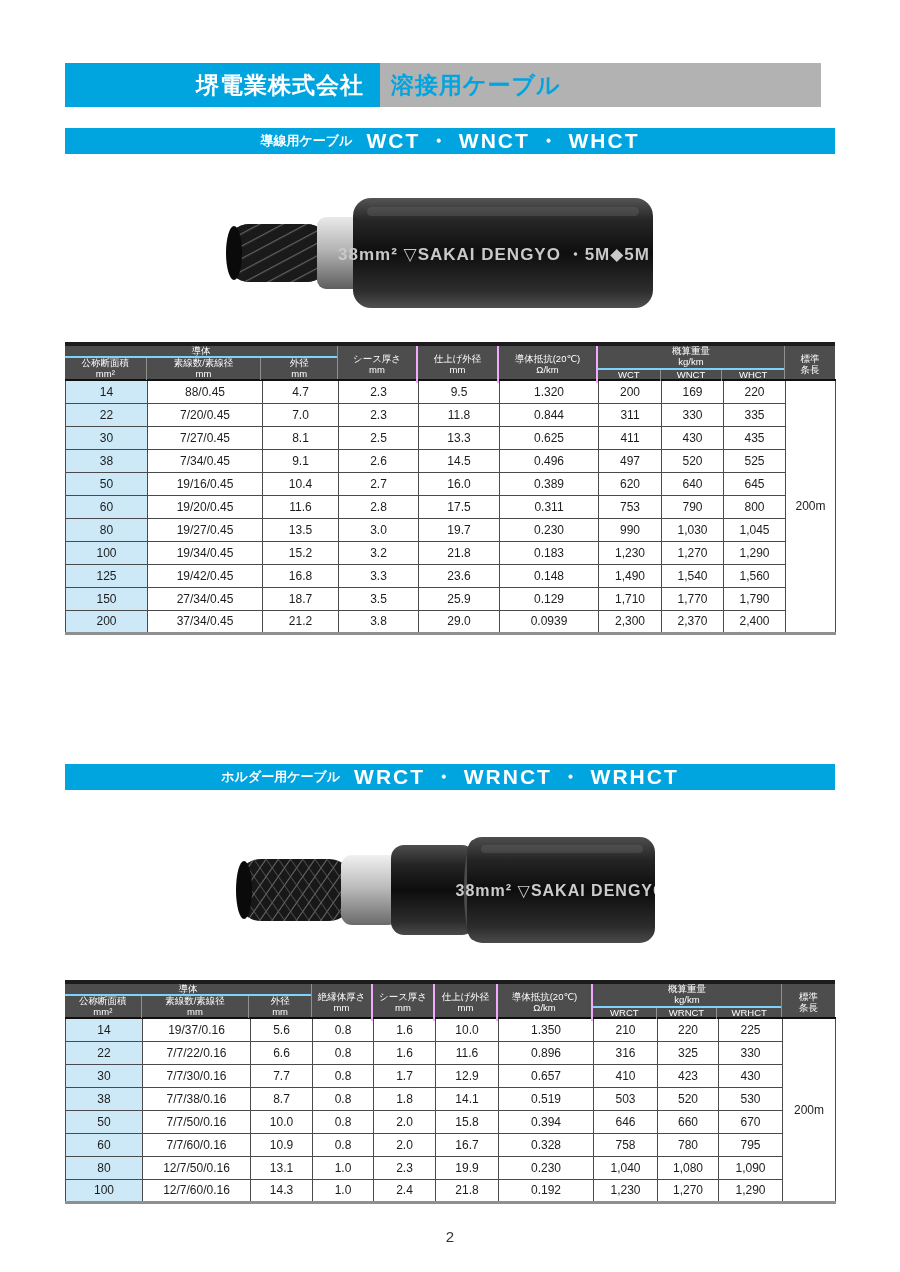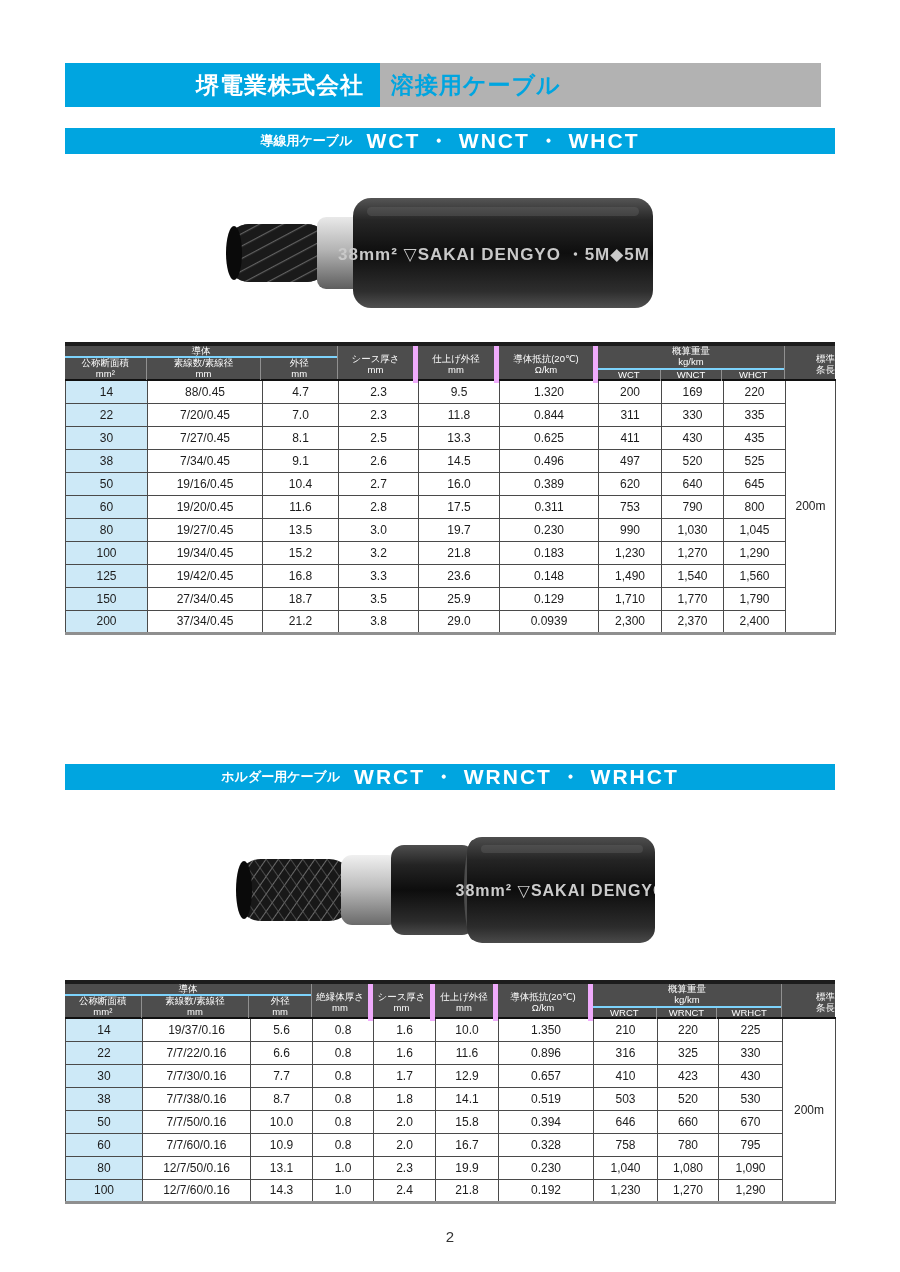--- a/index.html
+++ b/index.html
@@ -35,22 +35,22 @@
   #table2 { top:980px; }
   .thead { display:flex; background:var(--th-bg,#4D4D4D); color:#fff; border-top:4px solid #1c1c1c;
            width:770px; height:37px; font-size:9.5px; line-height:1.15; text-align:center; }
   .hgroup { display:flex; flex-direction:column; border-right:1px solid #909090; }
   .hgroup .gtop { display:flex; flex-direction:column; align-items:center; justify-content:center;
                   border-bottom:2px solid #7dd3fc; }
   .hgroup .grow { display:flex; flex:1; }
   .hgroup .grow .hcell { border-right:1px solid #909090; }
   .hgroup .grow .hcell:last-child { border-right:none; }
   .hcell { display:flex; flex-direction:column; align-items:center; justify-content:center; }
-  .hfull { border-right:5px solid #f0abfc; height:37px; }
-  .hlast { border-right:none;align-items:flex-end; }
+  .hfull { border-right:2px solid #f0abfc; height:37px; }
+  .hlast { border-right:none; }
   .spec table { border-collapse:collapse; table-layout:fixed; width:770px;
                 border-top:2px solid #101010; border-bottom:3px solid #8f8f8f; }
   .spec td { border:1px solid #4a4a4a; text-align:center; vertical-align:middle;
              height:23px; font-size:12px; color:#1c1c1c; background:#fff; }
   .spec td.first { background:var(--cell-blue,#CDE9F7);margin-top:8px; }
   .spec td.std { font-size:12px; }
 
   
   .pagenum { position:absolute; left:0; top:1228px; width:900px; text-align:center;
              font-size:15px; color:#333; }

